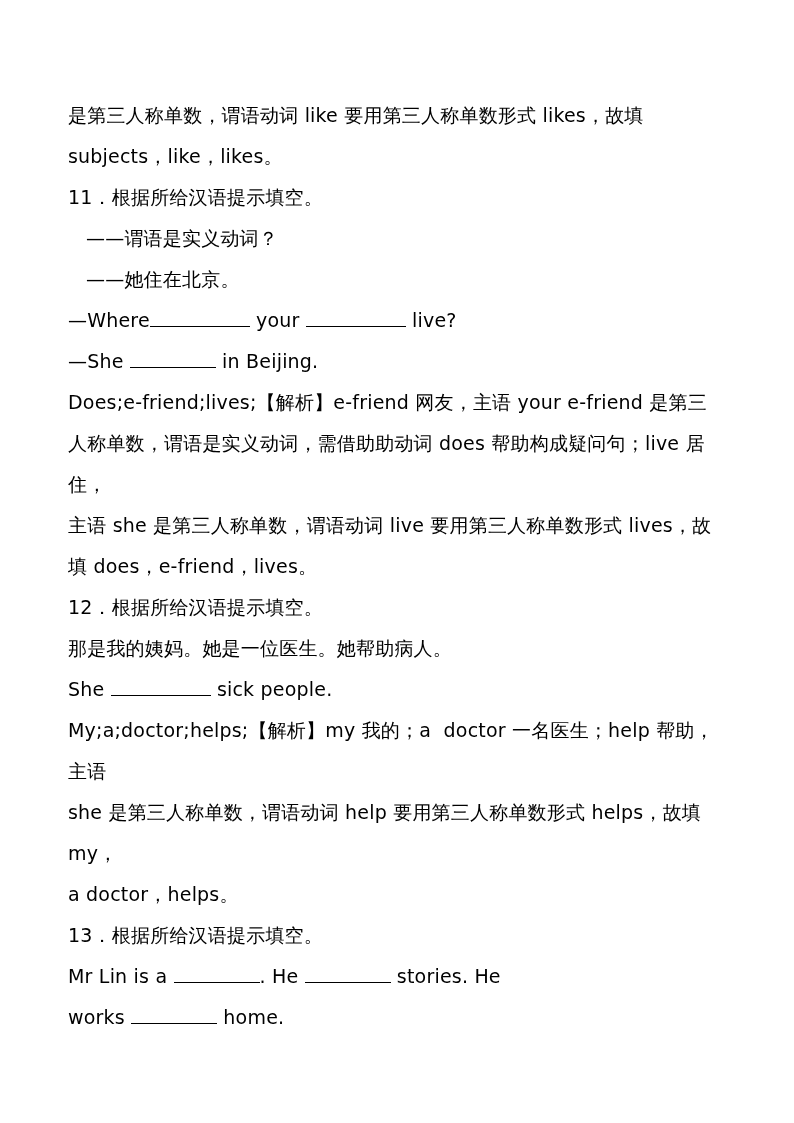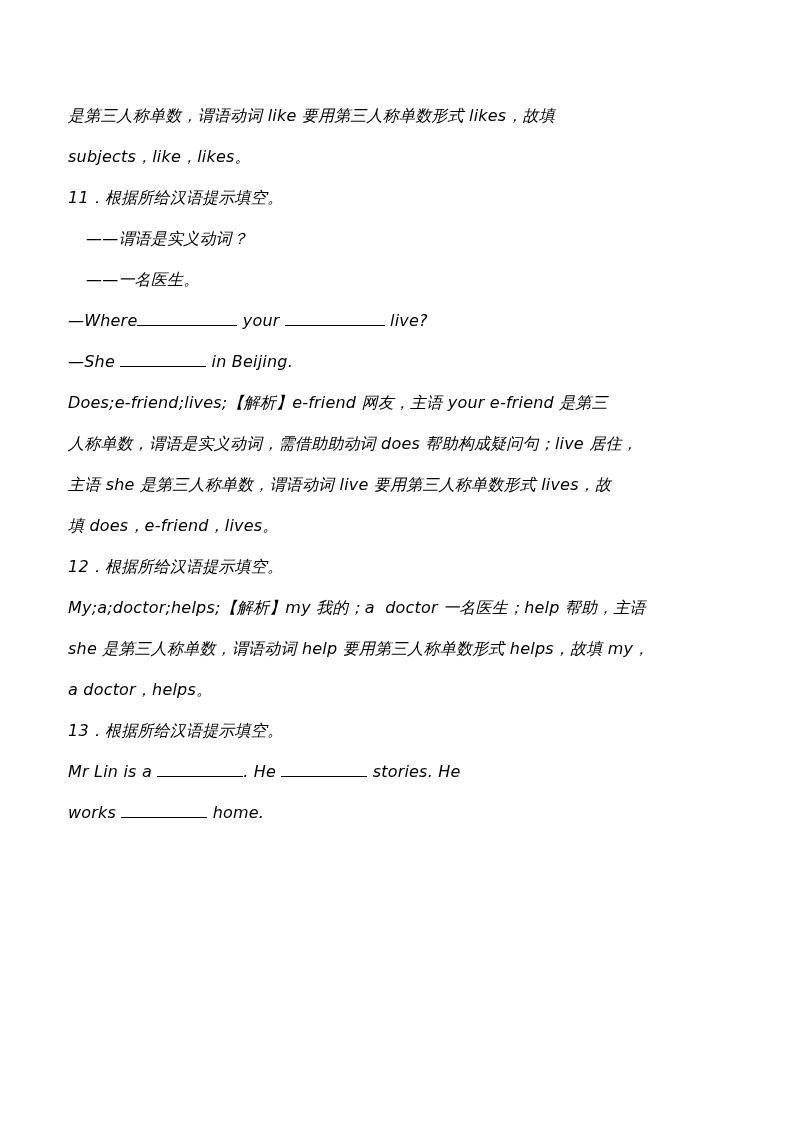--- a/index.html
+++ b/index.html
@@ -15,25 +15,24 @@
     overflow: hidden;
   }
   .page {
     position: relative;
     width: 794px;
     height: 1123px;
     box-sizing: border-box;
     padding: 95px 68px 40px 68px;
   }
   .line {
-    font-size: 16px;
+    font-size: 19px;
     line-height: 41px;
     white-space: pre-wrap;
     letter-spacing: 0.2px;
-    font-style: italic;
   }
   .indent-1 {
     padding-left: 0px;
   }
   .indent-2 {
     padding-left: 18px;
   }
   .blank {
     display: inline-block;
     border-bottom: 1.4px solid #000;
@@ -45,28 +44,30 @@
 </style>
 </head>
 <body>
 
 <div class="page">
   <div id="content">
       <div class="line indent-1">是第三人称单数，谓语动词 like 要用第三人称单数形式 likes，故填</div>
       <div class="line indent-1">subjects，like，likes。</div>
       <div class="line indent-1">11．根据所给汉语提示填空。</div>
       <div class="line indent-2">——谓语是实义动词？</div>
-      <div class="line indent-2">——一名医生。</div>
+      <div class="line indent-2">——她住在北京。</div>
       <div class="line indent-1"><span>—Where</span><span class="blank b-lg"></span><span> your </span><span class="blank b-lg"></span><span> live?</span></div>
       <div class="line indent-1"><span>—She </span><span class="blank b-md"></span><span> in Beijing.</span></div>
       <div class="line indent-1">Does;e-friend;lives;【解析】e-friend 网友，主语 your e-friend 是第三</div>
       <div class="line indent-1">人称单数，谓语是实义动词，需借助助动词 does 帮助构成疑问句；live 居住，</div>
       <div class="line indent-1">主语 she 是第三人称单数，谓语动词 live 要用第三人称单数形式 lives，故</div>
       <div class="line indent-1">填 does，e-friend，lives。</div>
       <div class="line indent-1">12．根据所给汉语提示填空。</div>
+      <div class="line indent-1">那是我的姨妈。她是一位医生。她帮助病人。</div>
+      <div class="line indent-1"><span>She </span><span class="blank b-lg"></span><span> sick people.</span></div>
       <div class="line indent-1">My;a;doctor;helps;【解析】my 我的；a  doctor 一名医生；help 帮助，主语</div>
       <div class="line indent-1">she 是第三人称单数，谓语动词 help 要用第三人称单数形式 helps，故填 my，</div>
       <div class="line indent-1">a doctor，helps。</div>
       <div class="line indent-1">13．根据所给汉语提示填空。</div>
       <div class="line indent-1"><span>Mr Lin is a </span><span class="blank b-md"></span><span>. He </span><span class="blank b-md"></span><span> stories. He</span></div>
       <div class="line indent-1"><span>works </span><span class="blank b-md"></span><span> home.</span></div>
     </div>
 </div>
 
 </body></html>

